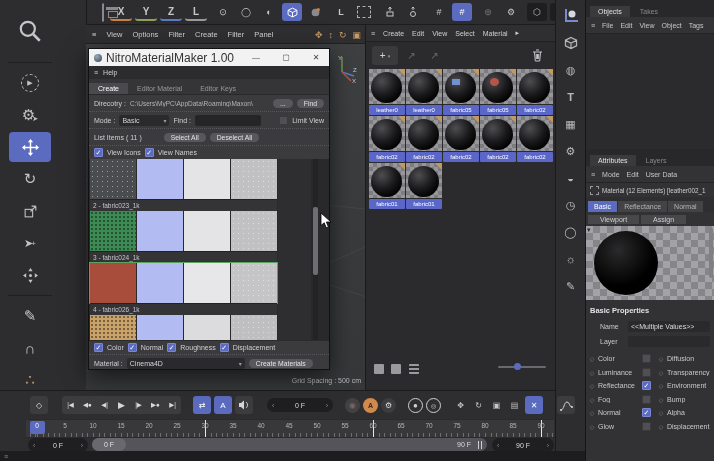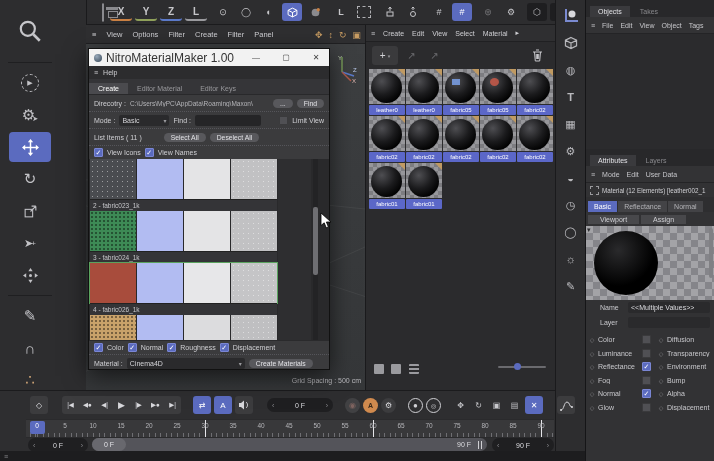--- a/index.html
+++ b/index.html
@@ -601,20 +601,21 @@
     </div>
     <div class="subtabs">
       <span class="stab">Viewport</span>
       <span class="stab">Assign</span>
     </div>
     <div class="preview">
       <span class="pchev">▾</span>
       <div class="psphere"></div>
       <div class="pscroll"></div>
     </div>
+    <div class="section-title">Basic Properties</div>
     <div class="frow">
       <span class="flab">Name</span>
       <span class="ffield">&lt;&lt;Multiple Values&gt;&gt;</span>
     </div>
     <div class="frow">
       <span class="flab">Layer</span>
       <span class="ffield"></span>
     </div>
     <div style="padding-top:3px">
       <div class="crow">

